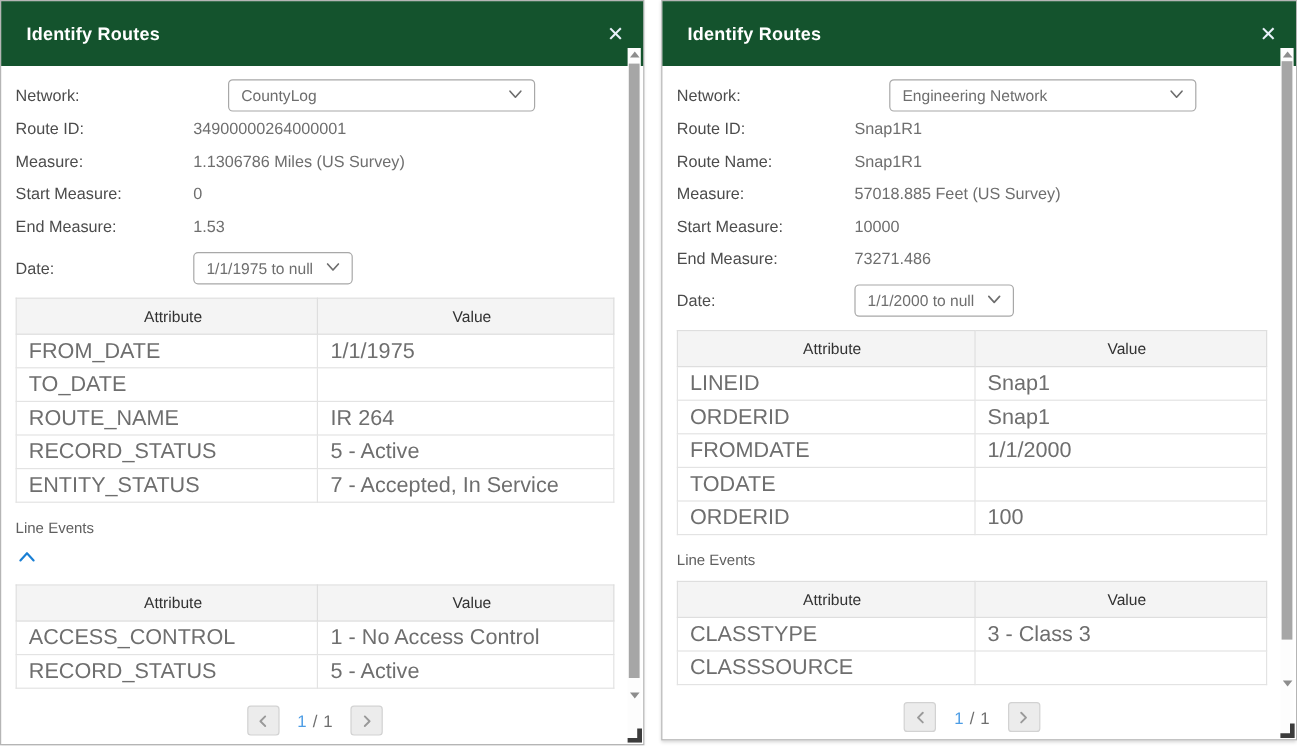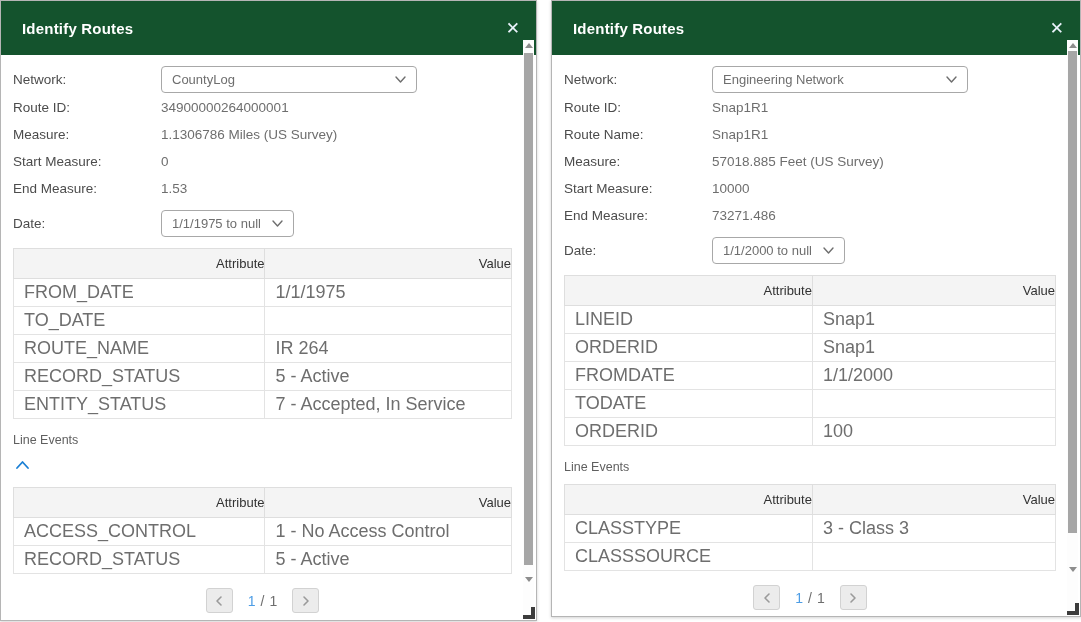--- a/index.html
+++ b/index.html
@@ -17,28 +17,28 @@
   .panel-body{position:relative;padding:9px 24px 0 12px;box-sizing:border-box;}
 
   .frow{display:flex;align-items:center;height:27px;}
   .frow.select-row{height:30px;}
   .frow.date-row{margin-top:6px;}
   .flabel{flex:0 0 148px;font-size:13.5px;color:#4c4c4c;}
   .fvalue{font-size:13.5px;color:#6e6e6e;}
   .fake-select{display:flex;align-items:center;justify-content:space-between;
                border:1px solid #a8a8a8;border-radius:4px;background:#fff;height:27px;
                padding:0 9px 0 10px;box-sizing:border-box;cursor:pointer;}
-  .sel-net{width:256px;}
+  .sel-net{width:256px;margin-left:29px;}
   .sel-date{width:133px;}
   .sel-text{font-size:13px;color:#6e6e6e;white-space:nowrap;}
   .chev{flex:0 0 auto;margin-left:8px;}
 
   table.attr-table{border-collapse:collapse;width:100%;margin-top:10px;
                    border:1px solid #d9d9d9;table-layout:fixed;}
-  table.attr-table th{background:#f4f4f4;text-align:right;font-weight:normal;color:#323232;
+  table.attr-table th{background:#f4f4f4;text-align:center;font-weight:normal;color:#323232;
                       font-size:13px;height:29px;padding:0 0 0 10px;border:1px solid #dedede;}
   table.attr-table td{font-size:18px;color:#6e6e6e;height:27px;padding:0 0 0 10px;
                       border:1px solid #e3e3e3;white-space:nowrap;overflow:hidden;}
   table.attr-table col.c1{width:50.5%;}
 
   .le-label{margin-top:14px;font-size:12.5px;color:#5f5f5f;}
   .le-group{margin-top:6px;display:flex;align-items:center;justify-content:space-between;height:24px;}
   .le-title{font-size:15px;color:#323232;}
   .collapse-toggle{cursor:pointer;display:flex;align-items:center;padding:2px;}
 

